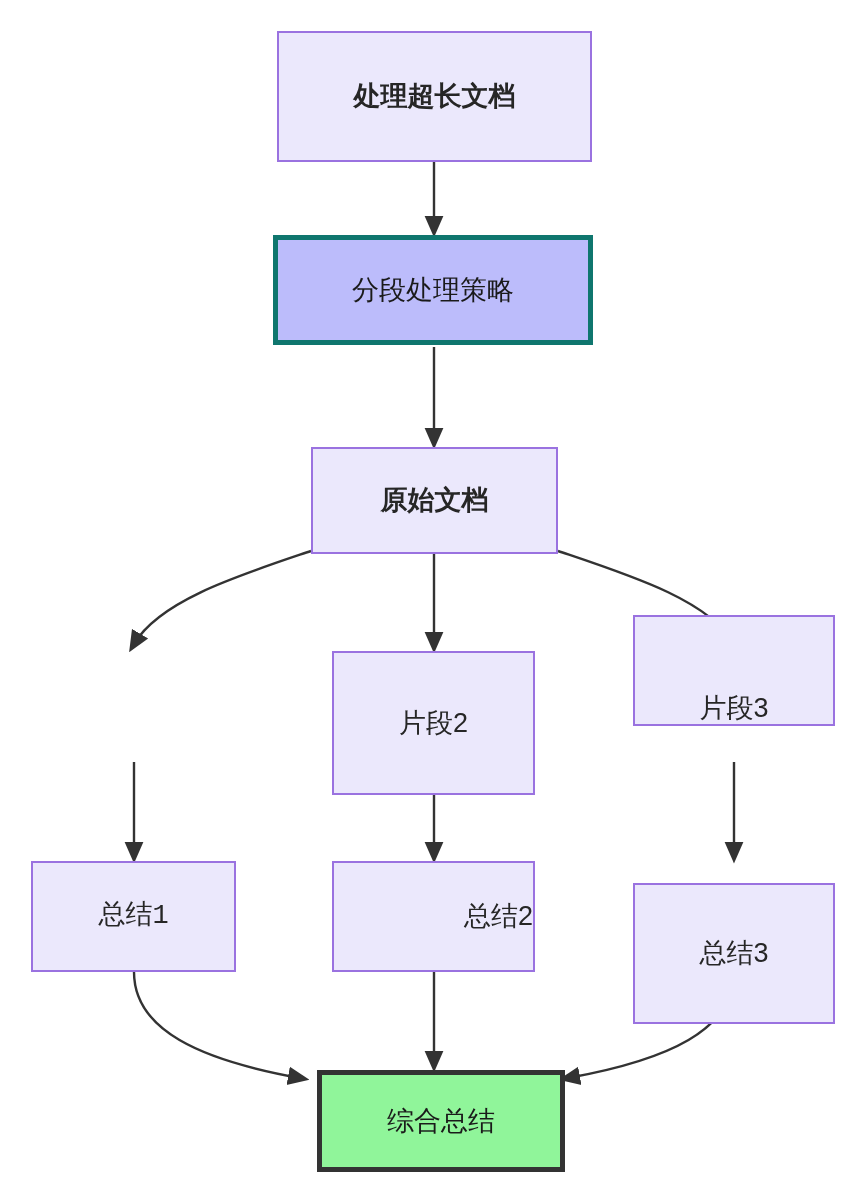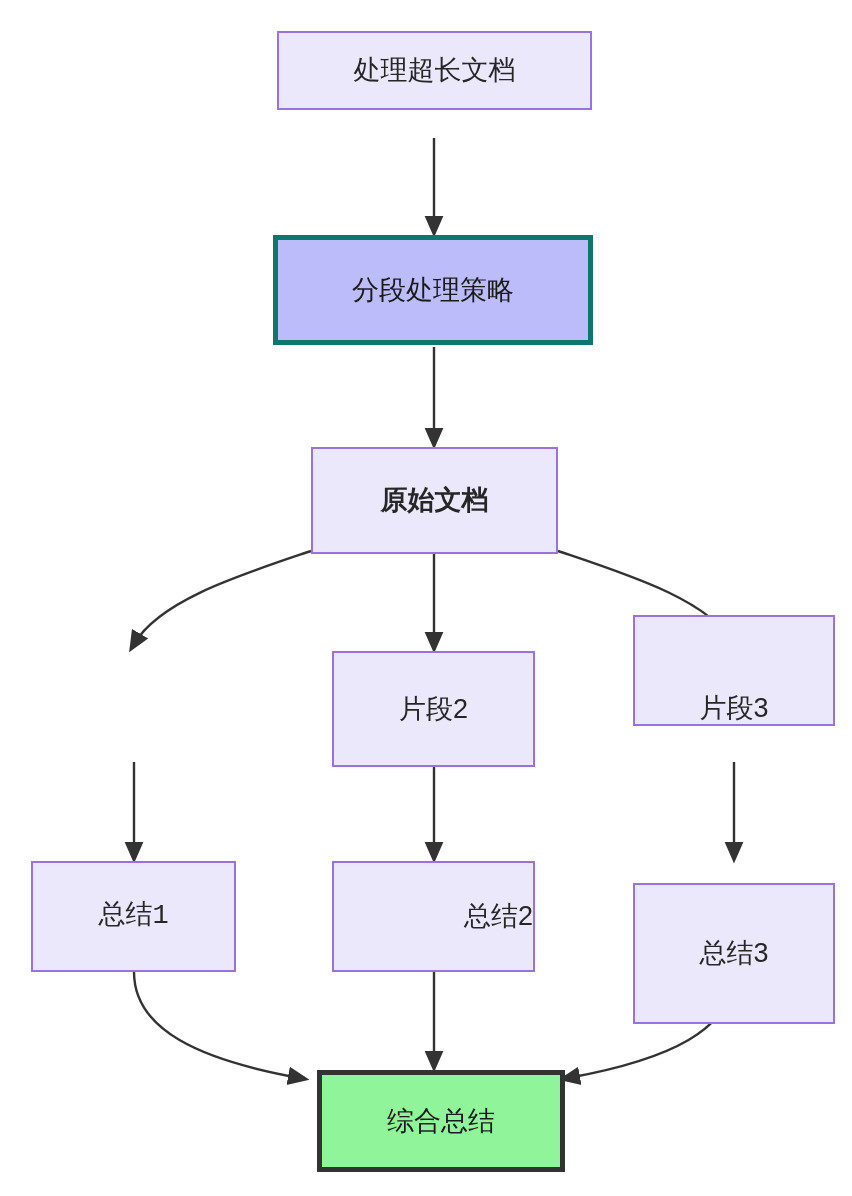--- a/index.html
+++ b/index.html
@@ -79,34 +79,34 @@
         <path d="M 558 551 C 629 575, 709 600, 734 644" fill="none" stroke="#333333" stroke-width="2.4" marker-end="url(#arrowhead)"></path>
         <path d="M 134 762 L 134 854" fill="none" stroke="#333333" stroke-width="2.4" marker-end="url(#arrowhead)"></path>
         <path d="M 434 762 L 434 854" fill="none" stroke="#333333" stroke-width="2.4" marker-end="url(#arrowhead)"></path>
         <path d="M 734 762 L 734 854" fill="none" stroke="#333333" stroke-width="2.4" marker-end="url(#arrowhead)"></path>
         <path d="M 134 972 C 134 1030, 200 1060, 300 1078" fill="none" stroke="#333333" stroke-width="2.4" marker-end="url(#arrowhead)"></path>
         <path d="M 434 972 L 434 1063" fill="none" stroke="#333333" stroke-width="2.4" marker-end="url(#arrowhead)"></path>
         <path d="M 734 972 C 734 1030, 668 1060, 568 1078" fill="none" stroke="#333333" stroke-width="2.4" marker-end="url(#arrowhead)"></path>
       </g>
   </svg>
 
-  <div class="node normal" style="left: 277px; top: 31px; width: 315px; height: 79px;">
+  <div class="node normal" style="left: 277px; top: 31px; width: 315px; height: 131px; font-weight: bold;">
     <span class="node-label">处理超长文档</span>
   </div>
 
   <div class="node highlight" style="left: 273px; top: 235px; width: 320px; height: 110px;">
     <span class="node-label">分段处理策略</span>
   </div>
 
   <div class="node normal" style="left: 311px; top: 447px; width: 247px; height: 107px; font-weight: bold;">
     <span class="node-label">原始文档</span>
   </div>
 
 
-  <div class="node normal" style="left: 332px; top: 651px; width: 203px; height: 116px;">
+  <div class="node normal" style="left: 332px; top: 651px; width: 203px; height: 144px;">
     <span class="node-label">片段2</span>
   </div>
 
   <div class="node normal" style="left: 633px; top: 615px; width: 202px; height: 111px; align-items: flex-end;">
     <span class="node-label">片段3</span>
   </div>
 
   <div class="node normal" style="left: 31px; top: 861px; width: 205px; height: 111px; font-family: Liberation Mono, monospace;">
     <span class="node-label">总结1</span>
   </div>

